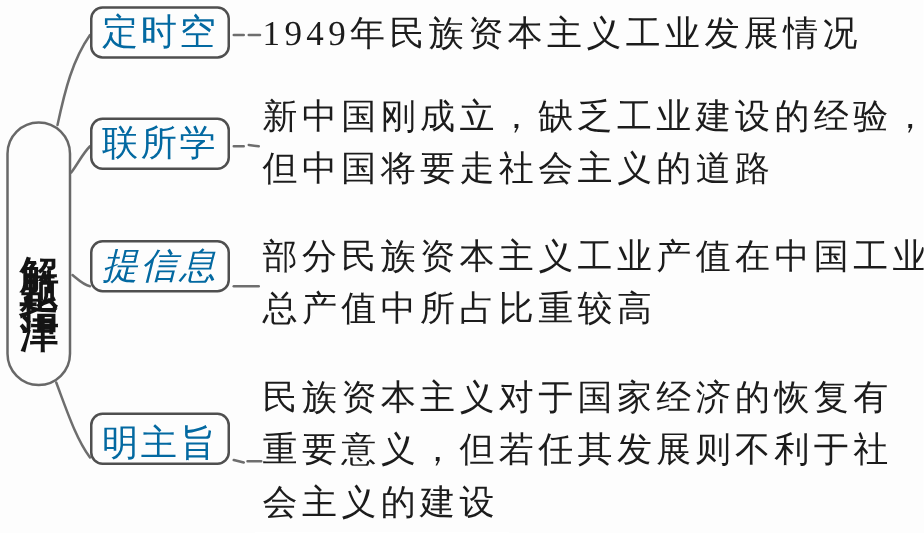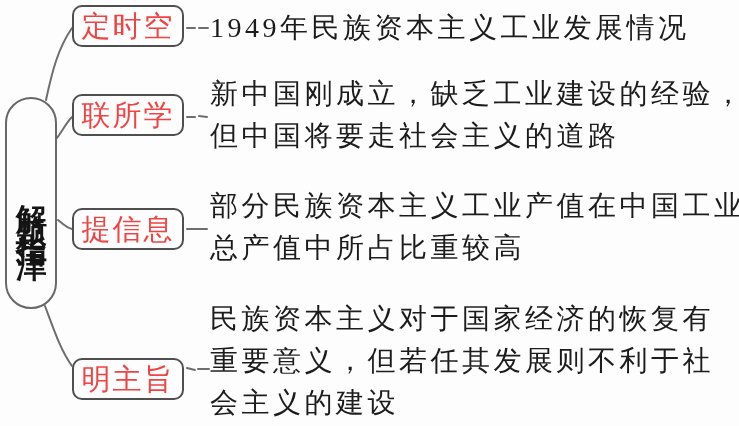--- a/index.html
+++ b/index.html
@@ -62,41 +62,41 @@
     box-sizing: border-box;
     background: #fdfdfd;
     display: flex;
     align-items: center;
     justify-content: center;
     z-index: 1;
   }
   .branch-box .box-label {
     font-size: 29px;
     letter-spacing: 2px;
-    color: #ef4444;
+    color: #0369a1;
     white-space: nowrap;
     line-height: 1;
   }
   .branch-text {
     position: absolute;
     left: 210px;
     width: 535px;
     font-size: 28px;
     line-height: 42px;
     letter-spacing: 3.5px;
     color: #1c1c1c;
     z-index: 1;
   }
   .branch-text .text-line {
     white-space: nowrap;
   }
   #box-1 { top: 5px; }
   #box-2 { top: 94px; font-family: Liberation Serif, serif; }
-  #box-3 { top: 208px; }
-  #box-4 { top: 358px; }
+  #box-3 { top: 192px; font-style: italic; }
+  #box-4 { top: 330px; align-items: flex-end; }
   #text-1 { top: 7px; }
   #text-2 { top: 73px; }
   #text-3 { top: 185px; }
   #text-4 { top: 298px; }
 </style>
 </head>
 <body>
 
 <div id="canvas">
 

